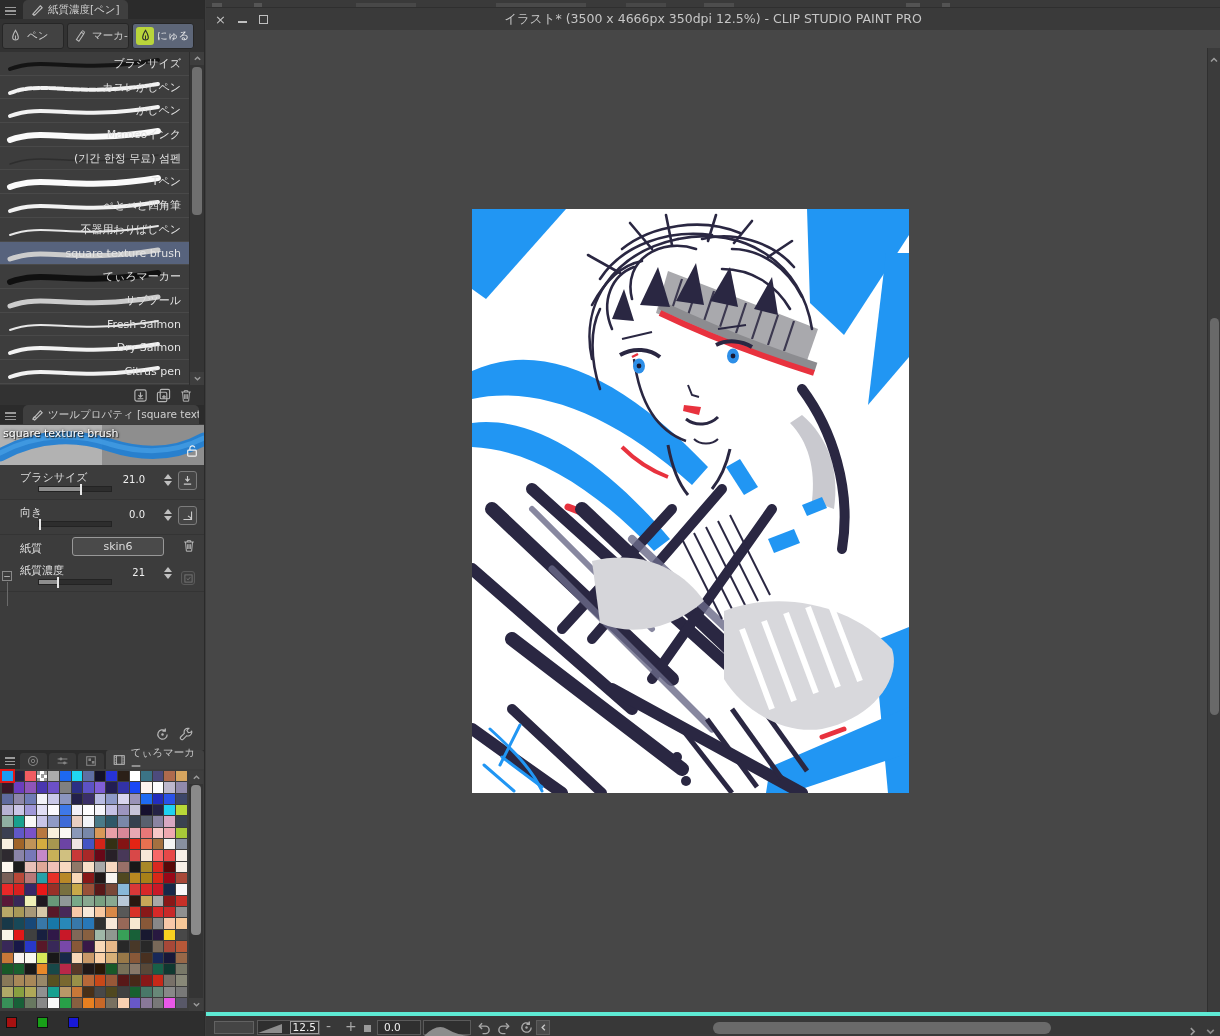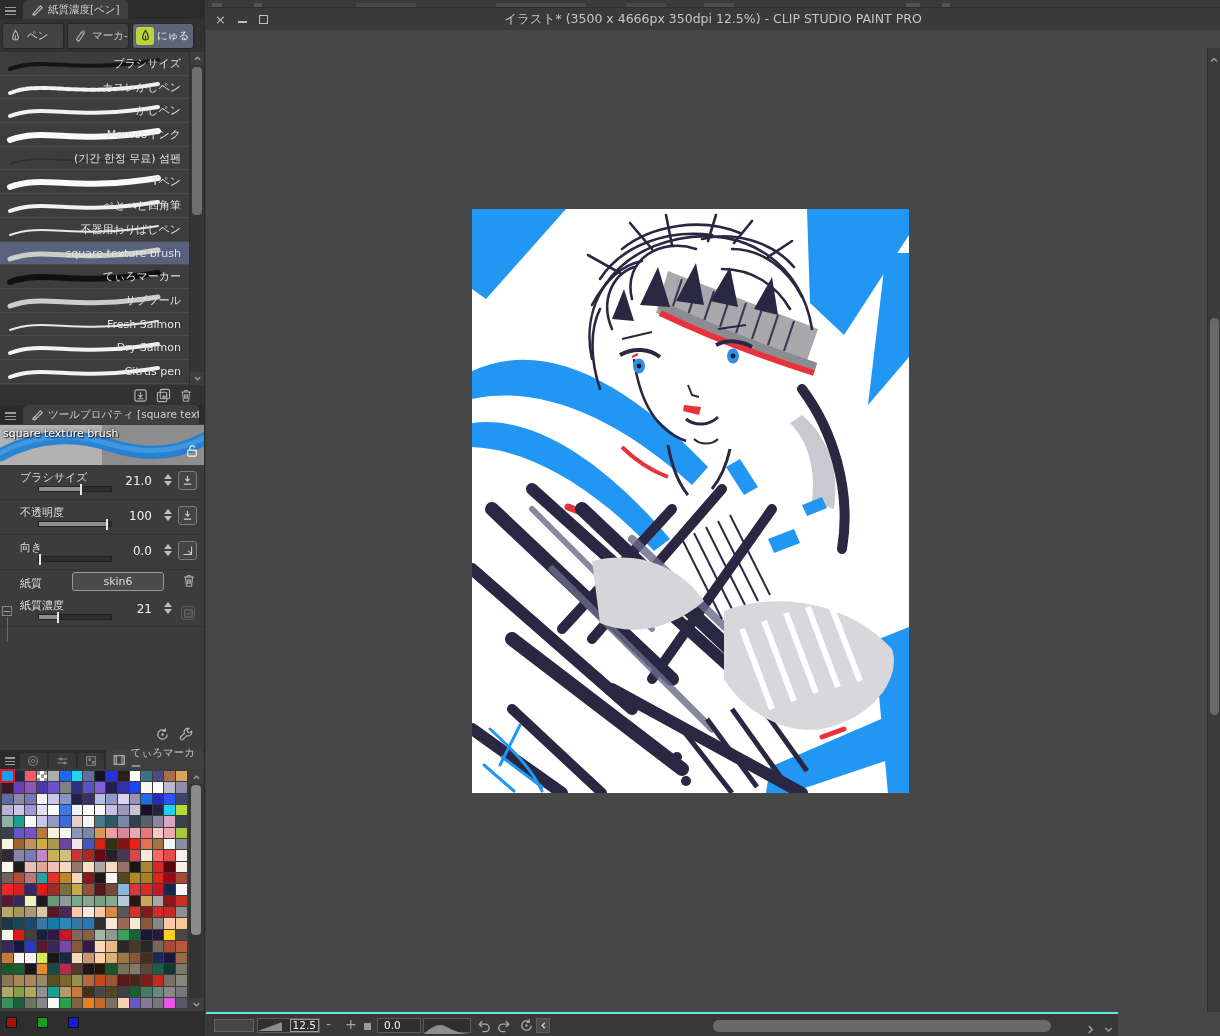--- a/index.html
+++ b/index.html
@@ -45,21 +45,21 @@
   .props-preview { position:relative; height:40px; margin-top:1px; background:linear-gradient(90deg,#b2b2b2 0 50%,#8e8e8e 50%); overflow:hidden; }
   .props-preview .pv-name { position:absolute; left:3px; top:2px; font-size:11px; color:#ffffff; text-shadow:0 0 3px #222,1px 1px 1px #222; }
   .props-preview svg.wave { position:absolute; left:0; top:0; width:100%; height:100%; }
   .props-preview .lock { position:absolute; right:6px; bottom:4px; color:#f2f2f2; }
 
   .prop-row { position:relative; height:35px; border-bottom:1px solid #343434; }
   .pr-label { position:absolute; left:20px; top:5px; font-size:11px; color:#dddddd; }
   .pr-slider { position:absolute; left:38px; top:21px; width:74px; height:6px; background:#2d2d2d; border:1px solid #232323; }
   .pr-fill { position:relative; height:100%; background:#8e8e8e; }
   .pr-fill::after { content:''; position:absolute; right:-1px; top:-3px; width:2px; height:11px; background:#e6e6e6; }
-  .pr-value { position:absolute; right:52px; top:9px; width:40px; text-align:right; font-size:12px; color:#f0f0f0; }
+  .pr-value { position:absolute; right:59px; top:9px; width:40px; text-align:right; font-size:10px; color:#f0f0f0; }
   .spin { position:absolute; right:32px; top:9px; display:flex; flex-direction:column; gap:2px; cursor:pointer; }
   .spin i { display:block; width:0; height:0; border-left:4px solid transparent; border-right:4px solid transparent; }
   .spin .up { border-bottom:5px solid #c0c0c0; }
   .spin .dn { border-top:5px solid #c0c0c0; }
   .pr-btn { position:absolute; right:7px; top:6px; width:19px; height:19px; background:#454545; border:1px solid #7c7c7c; border-radius:3px; display:flex; align-items:center; justify-content:center; color:#cccccc; cursor:pointer; }
   .pr-btn.dim { width:14px; height:14px; right:9px; top:10px; border-color:#5a5a5a; color:#777777; background:#3e3e3e; }
 
   .tex-row { position:relative; height:26px; }
   .tex-btn { position:absolute; left:72px; top:2px; width:92px; height:19px; background:#4a4a4a; border:1px solid #989898; border-radius:3px; color:#dddddd; font-size:11px; text-align:center; line-height:17px; cursor:pointer; }
   .tex-trash { position:absolute; right:8px; top:3px; color:#bbbbbb; cursor:pointer; }
@@ -99,21 +99,21 @@
   .doc-dot { width:5px; height:5px; border-radius:50%; background:#c9d2e2; }
   .strip-chev { position:absolute; right:5px; top:4px; color:#999999; cursor:pointer; }
 
   .viewport { position:absolute; left:0; top:48px; width:1014px; height:964px; background:#474747; overflow:hidden; }
   .artwork { position:absolute; left:266px; top:161px; width:437px; height:584px; background:#ffffff; cursor:crosshair; }
   .artwork svg { display:block; width:100%; height:100%; }
   .view-scroll { position:absolute; right:0; top:0; width:13px; height:964px; background:#3b3b3b; border-left:1px solid #2f2f2f; }
   .view-scroll .sb-up { position:absolute; top:2px; left:1px; color:#9c9c9c; cursor:pointer; }
   .view-scroll .sb-thumb { position:absolute; left:2px; top:270px; width:9px; height:397px; background:#696969; border-radius:5px; cursor:pointer; }
 
-  .statusbar { position:absolute; left:0; bottom:0; width:912px; height:24px; background:#383838; border-top:2px solid #5eead4; }
+  .statusbar { position:absolute; left:0; bottom:0; width:1014px; height:24px; background:#383838; border-top:4px solid #5eead4; }
   .statusbar > * { position:absolute; }
   .nav-box { left:8px; top:5px; width:40px; height:13px; background:#454545; border:1px solid #626262; cursor:pointer; }
   .zoom-ctl { left:51px; top:4px; width:63px; height:15px; background:#2f2f2f; border:1px solid #5a5a5a; display:flex; align-items:center; cursor:pointer; }
   .zoom-ctl .val { margin-left:auto; font-size:10.5px; color:#f2f2f2; border:1px solid #9a9a9a; padding:0 2px; line-height:11px; }
   .sb-glyph { top:2px; font-size:14px; color:#a8a8a8; cursor:pointer; }
   .sq-btn { left:158px; top:9px; width:7px; height:7px; background:#9a9a9a; cursor:pointer; }
   .rot-box { left:171px; top:4px; width:44px; height:15px; background:#2f2f2f; border:1px solid #5a5a5a; font-size:10.5px; color:#f2f2f2; padding-left:6px; line-height:13px; cursor:pointer; }
   .rot-wedge { left:217px; top:4px; width:48px; height:15px; background:#2f2f2f; border:1px solid #5a5a5a; cursor:pointer; }
   .icon-btn { top:4px; color:#a8a8a8; cursor:pointer; }
   .chev-box { left:330px; top:4px; width:14px; height:15px; background:#4a4a4a; border:1px solid #5e5e5e; display:flex; align-items:center; justify-content:center; color:#c8c8c8; cursor:pointer; }
@@ -322,36 +322,20 @@
             <i class="up"></i>
             <i class="dn"></i>
           </span>
         <span class="pr-btn">
             <svg width="13" height="13" viewBox="0 0 16 16">
               <path d="M8,2.5 v6 M5.5,6 L8,8.8 L10.5,6 M3.5,12.5 h9" stroke="currentColor" fill="none" stroke-width="1.4"></path>
             </svg>
           </span>
       </div>
 
-      <div class="prop-row">
-        <span class="pr-label">不透明度</span>
-        <div class="pr-slider">
-            <div class="pr-fill" style="width: 95%;"></div>
-          </div>
-        <span class="pr-value">100</span>
-        <span class="spin">
-            <i class="up"></i>
-            <i class="dn"></i>
-          </span>
-        <span class="pr-btn">
-            <svg width="13" height="13" viewBox="0 0 16 16">
-              <path d="M8,2.5 v6 M5.5,6 L8,8.8 L10.5,6 M3.5,12.5 h9" stroke="currentColor" fill="none" stroke-width="1.4"></path>
-            </svg>
-          </span>
-      </div>
 
       <div class="prop-row">
         <span class="pr-label">向き</span>
         <div class="pr-slider">
             <div class="pr-fill" style="width: 2%;"></div>
           </div>
         <span class="pr-value">0.0</span>
         <span class="spin">
             <i class="up"></i>
             <i class="dn"></i>

